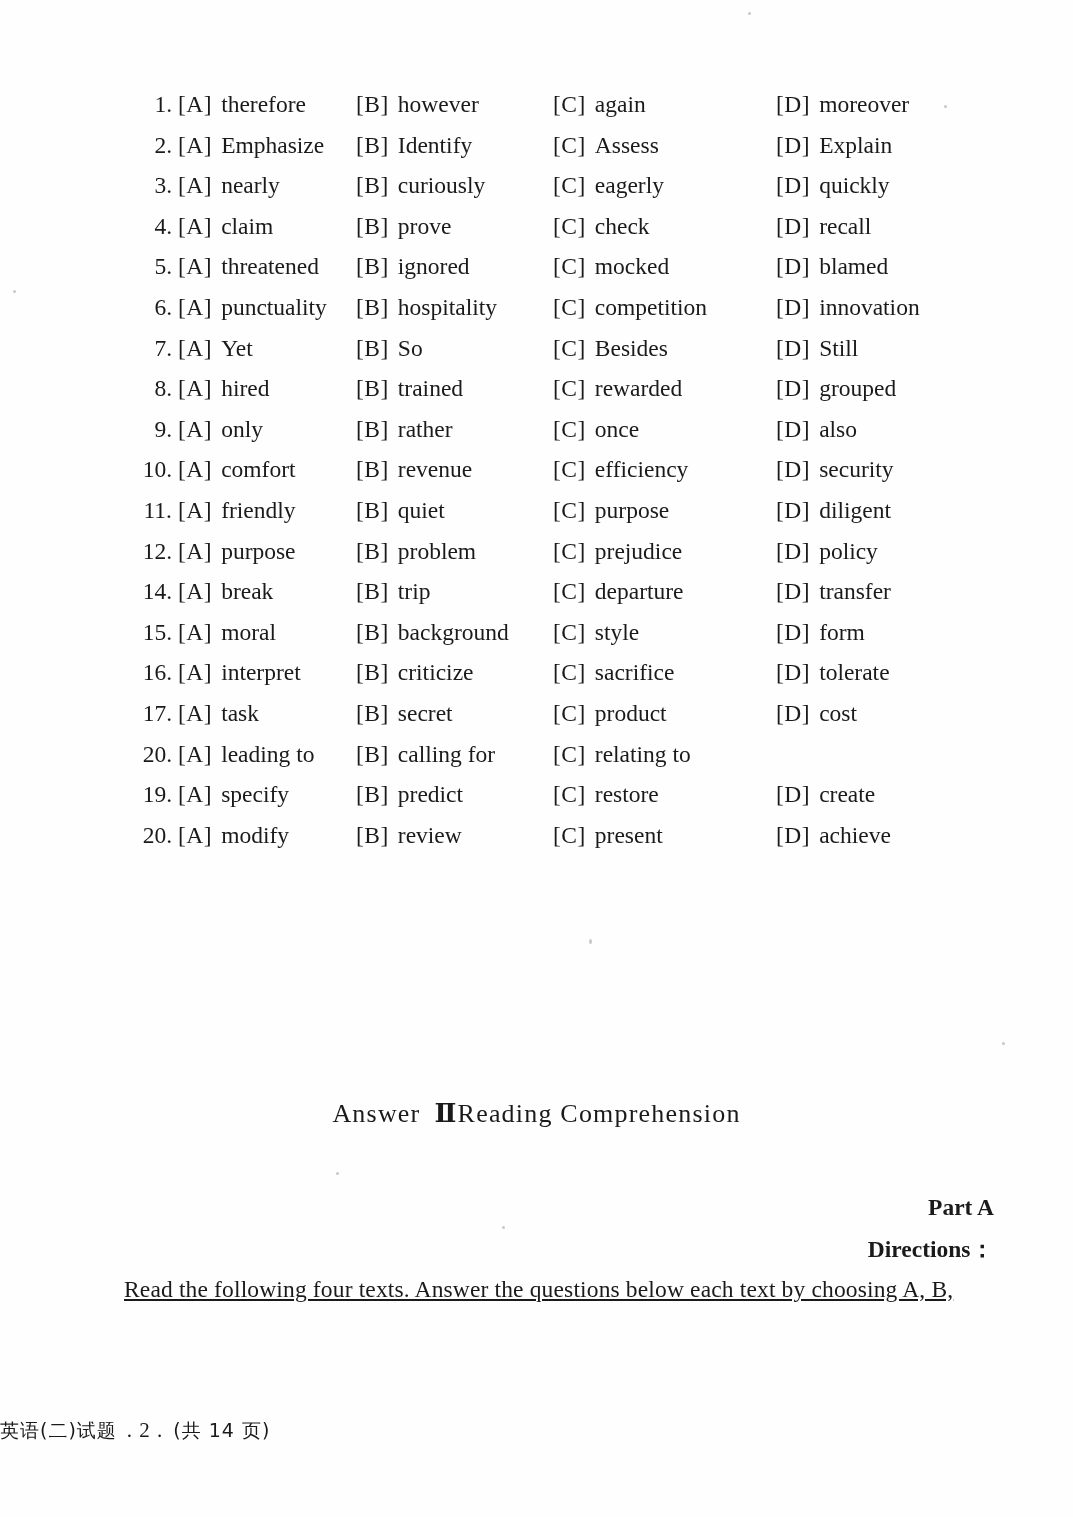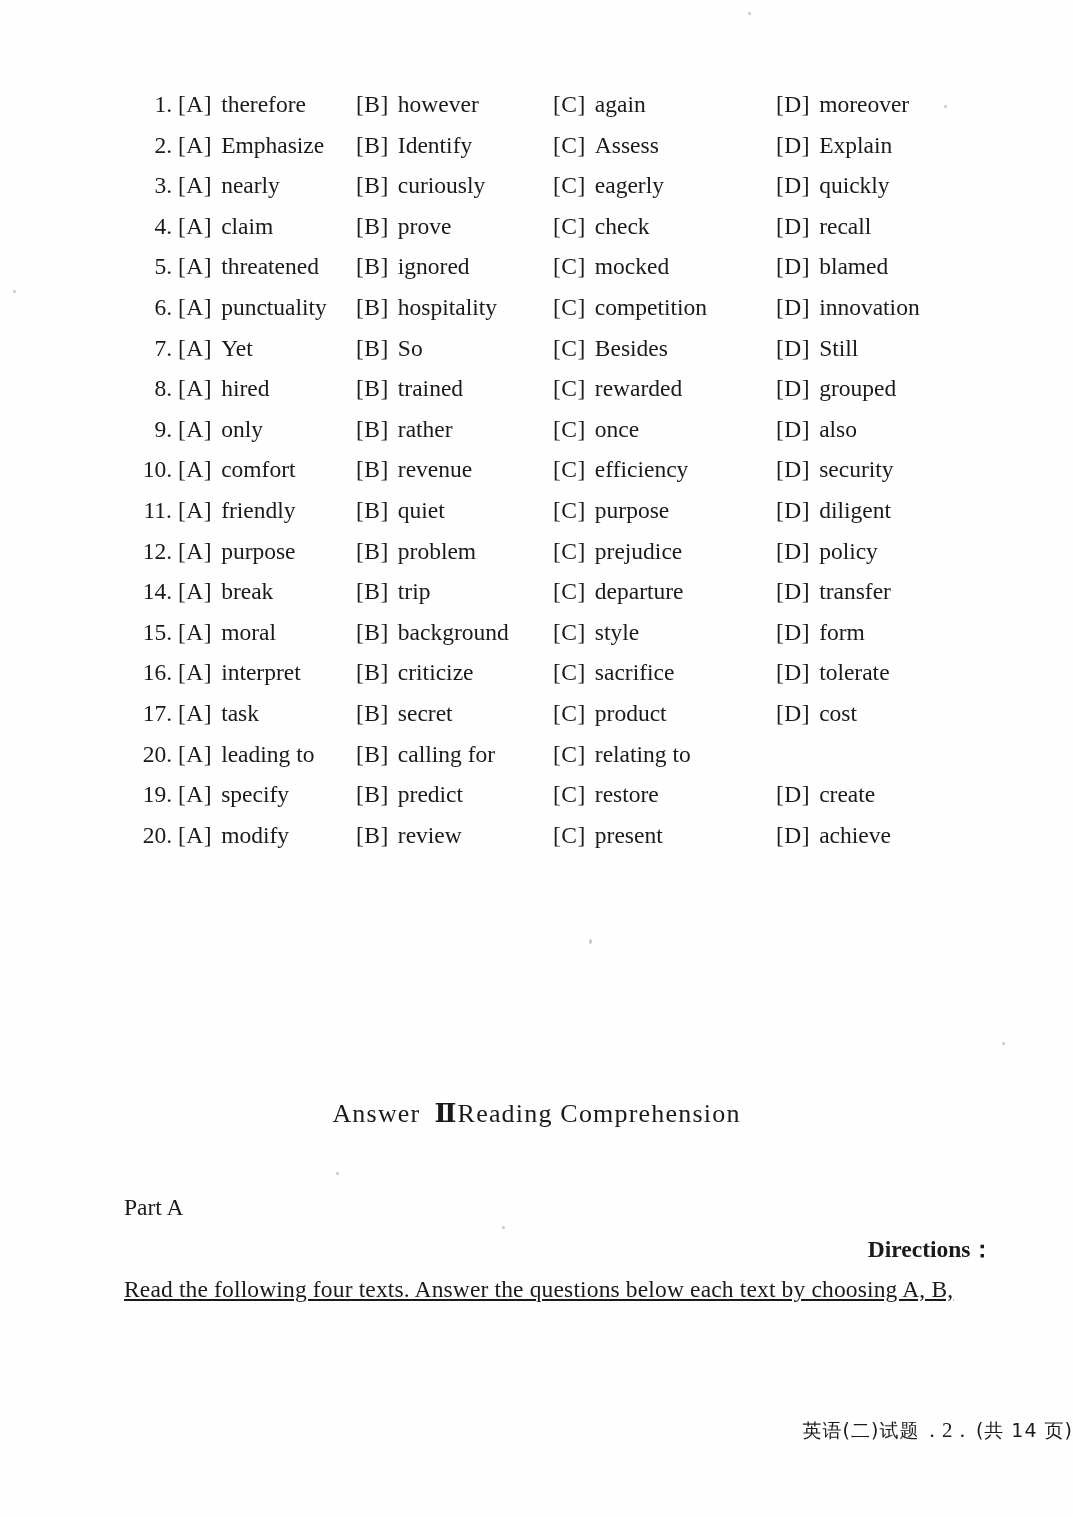--- a/index.html
+++ b/index.html
@@ -86,41 +86,42 @@
 
   
   #part-block {
     position: absolute;
     left: 124px;
     top: 1186px;
     width: 870px;
     font-size: 23.5px;
   }
   .part-label {
-    font-weight: normal;
+    font-weight: bold;
     line-height: 42px;
+    text-align: right;
   }
   .directions-label {
     font-weight: bold;
     line-height: 42px;
     text-align: right;
   }
   .directions-text {
     line-height: 39px;
     letter-spacing: .15px;
     text-decoration: underline;
   }
 
   
   #footer {
     position: absolute;
     left: 0;
     top: 1418px;
     width: 1073px;
-    text-align: right;
+    text-align: left;
     font-size: 21px;
     letter-spacing: 1px;
   }
   #footer .cn { font-family: "DejaVu Sans", sans-serif; font-size: 19px; }
   #footer .pg { margin: 0 10px; }
 </style>
 </head>
 <body>
 
 <div id="page">

